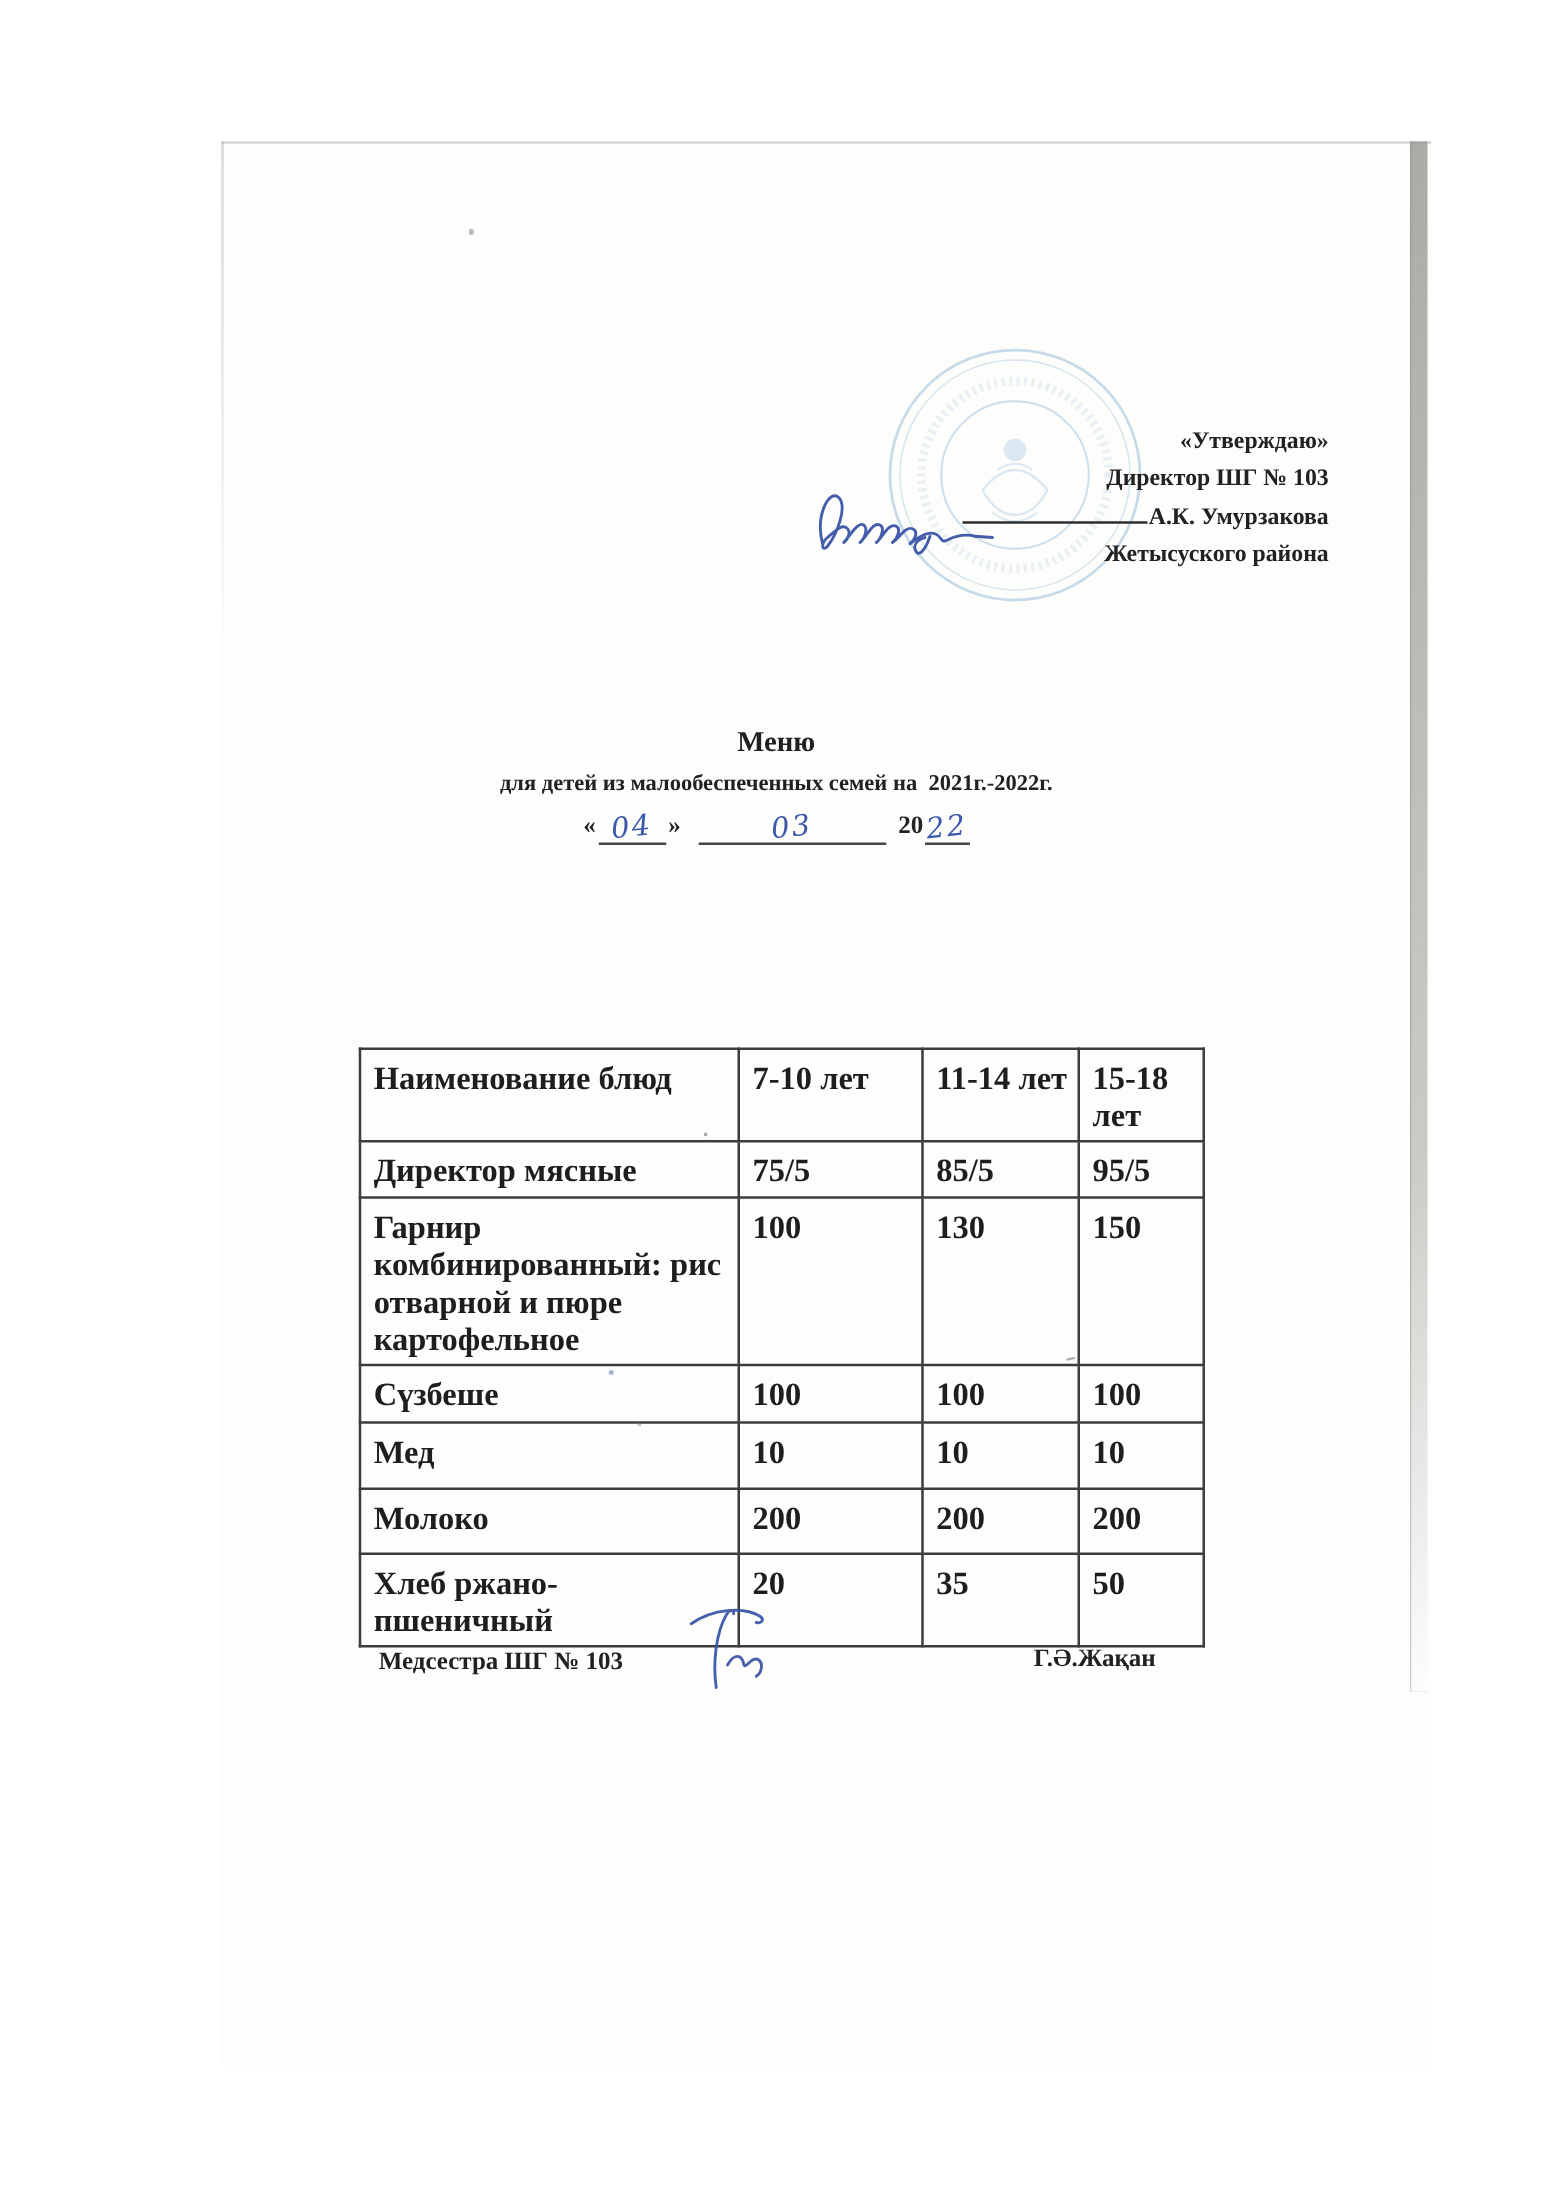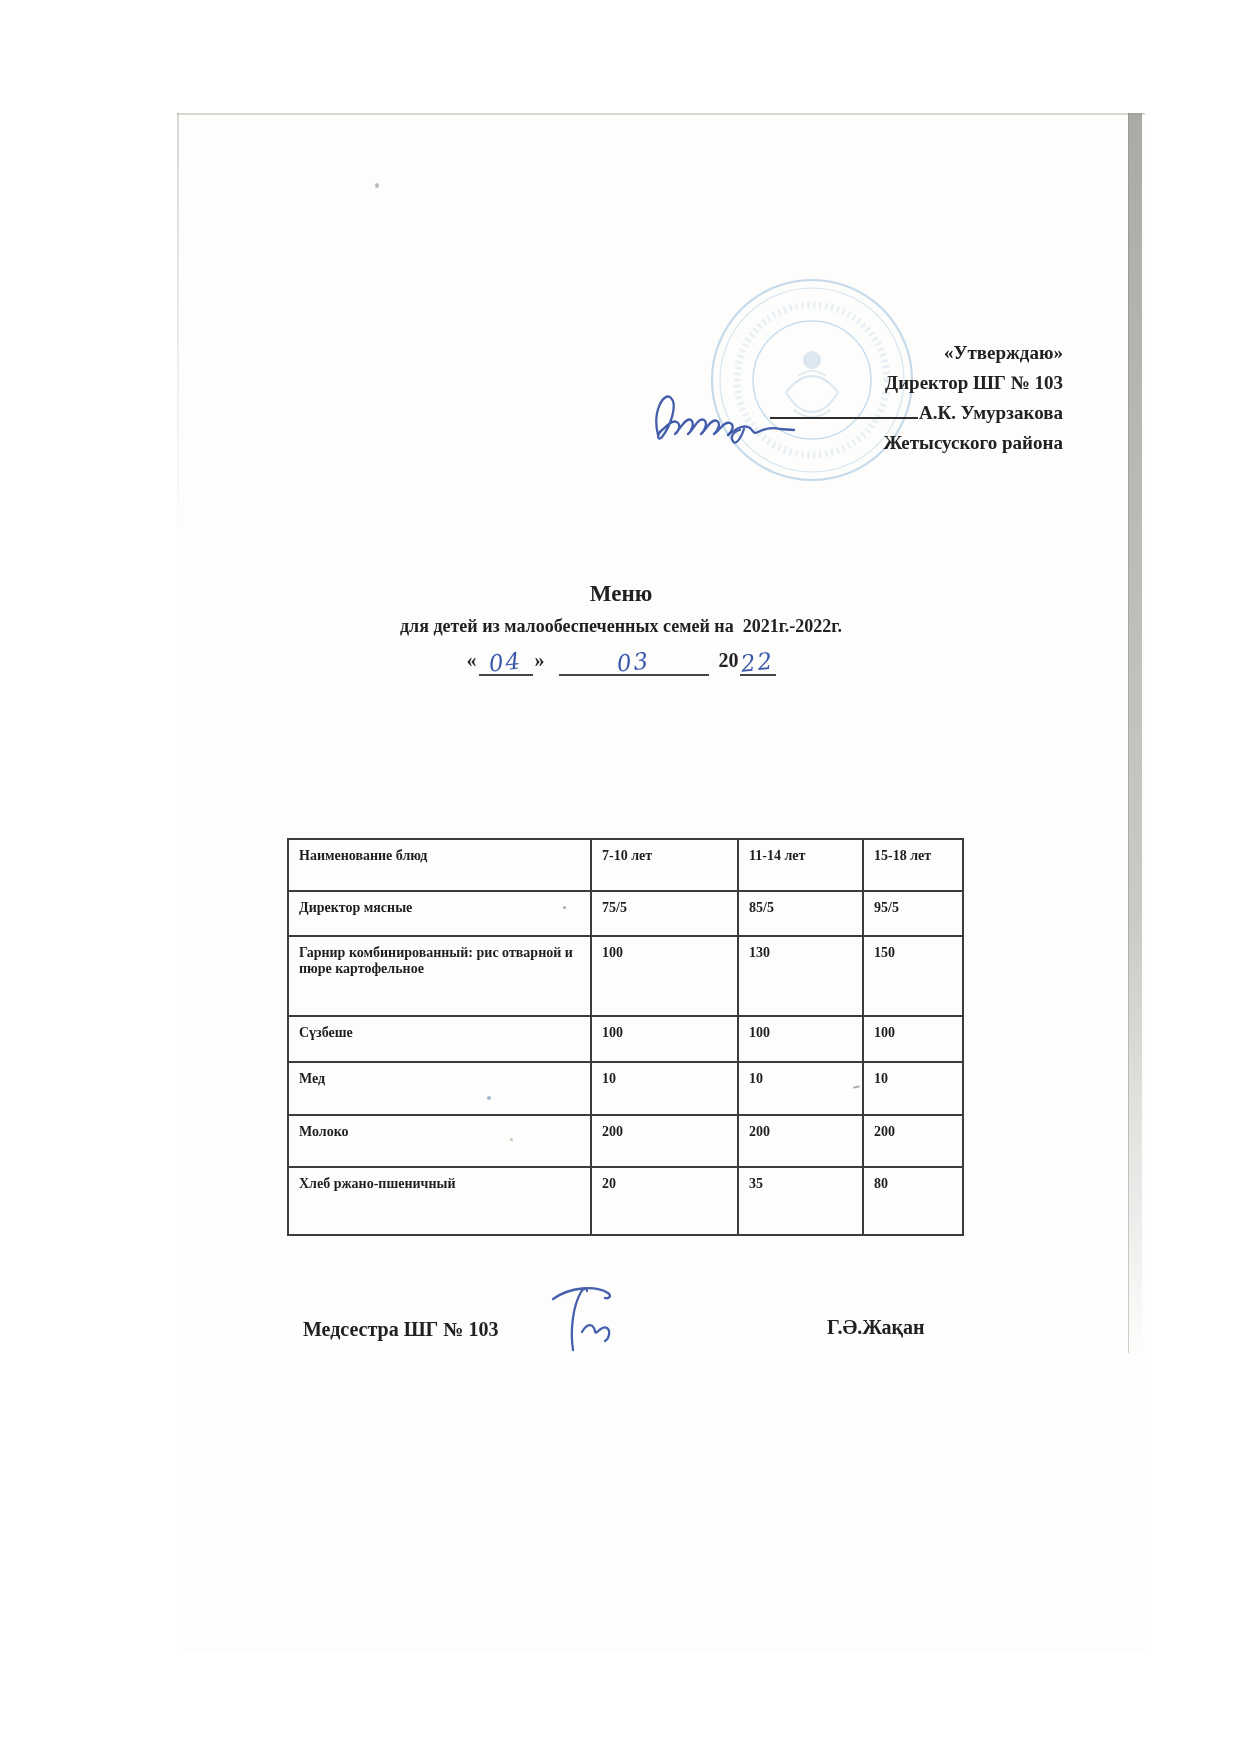--- a/index.html
+++ b/index.html
@@ -25,21 +25,21 @@
   .q{color:#232323;}
   .blank{display:inline-block;border-bottom:2px solid #454545;text-align:center;height:24px;vertical-align:-4px;}
   .blank-day{width:54px;margin:0 2px;}
   .blank-month{width:150px;margin:0 10px 0 14px;}
   .blank-year{width:36px;margin-left:1px;}
   .hand{display:inline-block;font-family:"DejaVu Serif",serif;font-style:italic;font-weight:400;
         color:#3b58ab;font-size:23px;letter-spacing:2px;transform:rotate(-6deg) translateY(-1px);}
   .week-block{position:absolute;left:0;top:633px;width:1000px;text-align:center;
               font-size:21px;font-weight:700;line-height:35px;}
   table.menu{position:absolute;left:110px;top:725px;border-collapse:collapse;table-layout:fixed;
-             width:675px;font-size:14px;font-weight:700;color:#1e1e1e;}
+             width:675px;font-size:26px;font-weight:700;color:#1e1e1e;}
   table.menu th,table.menu td{border:2px solid #3c3c3c;vertical-align:top;text-align:left;
              padding:8px 6px 4px 10px;overflow:hidden;}
   .footer-role{position:absolute;left:126px;top:1205px;font-size:20px;font-weight:700;white-space:nowrap;}
   .footer-name{position:absolute;left:650px;top:1203px;font-size:20px;font-weight:700;white-space:nowrap;}
   .speck{position:absolute;border-radius:50%;}
 </style>
 </head>
 <body>
 
 <div class="canvas">
@@ -128,21 +128,21 @@
         <tr style="height:52px">
           <td>Молоко</td>
           <td>200</td>
           <td>200</td>
           <td>200</td>
         </tr>
         <tr style="height:68px">
           <td>Хлеб ржано-пшеничный</td>
           <td>20</td>
           <td>35</td>
-          <td>80</td>
+          <td>50</td>
         </tr>
       </tbody>
     </table>
 
     <div class="footer-role">Медсестра ШГ № 103</div>
     <svg class="sig-svg" style="left:363px;top:1169px;" width="90" height="75" viewBox="0 0 90 75">
       <g fill="none" stroke="#3450a5" stroke-width="2.3" stroke-linecap="round" stroke-linejoin="round" opacity="0.9">
         <path d="M33,68 C30,48 33,24 41,10 C43,6 47,5 47,9"></path>
         <path d="M13,17 C30,5 55,3 68,11 C72,14 69,17 65,16"></path>
         <path d="M42,50 C47,41 53,41 55,49 C56,55 61,42 67,46 C71,49 69,57 65,59"></path>

